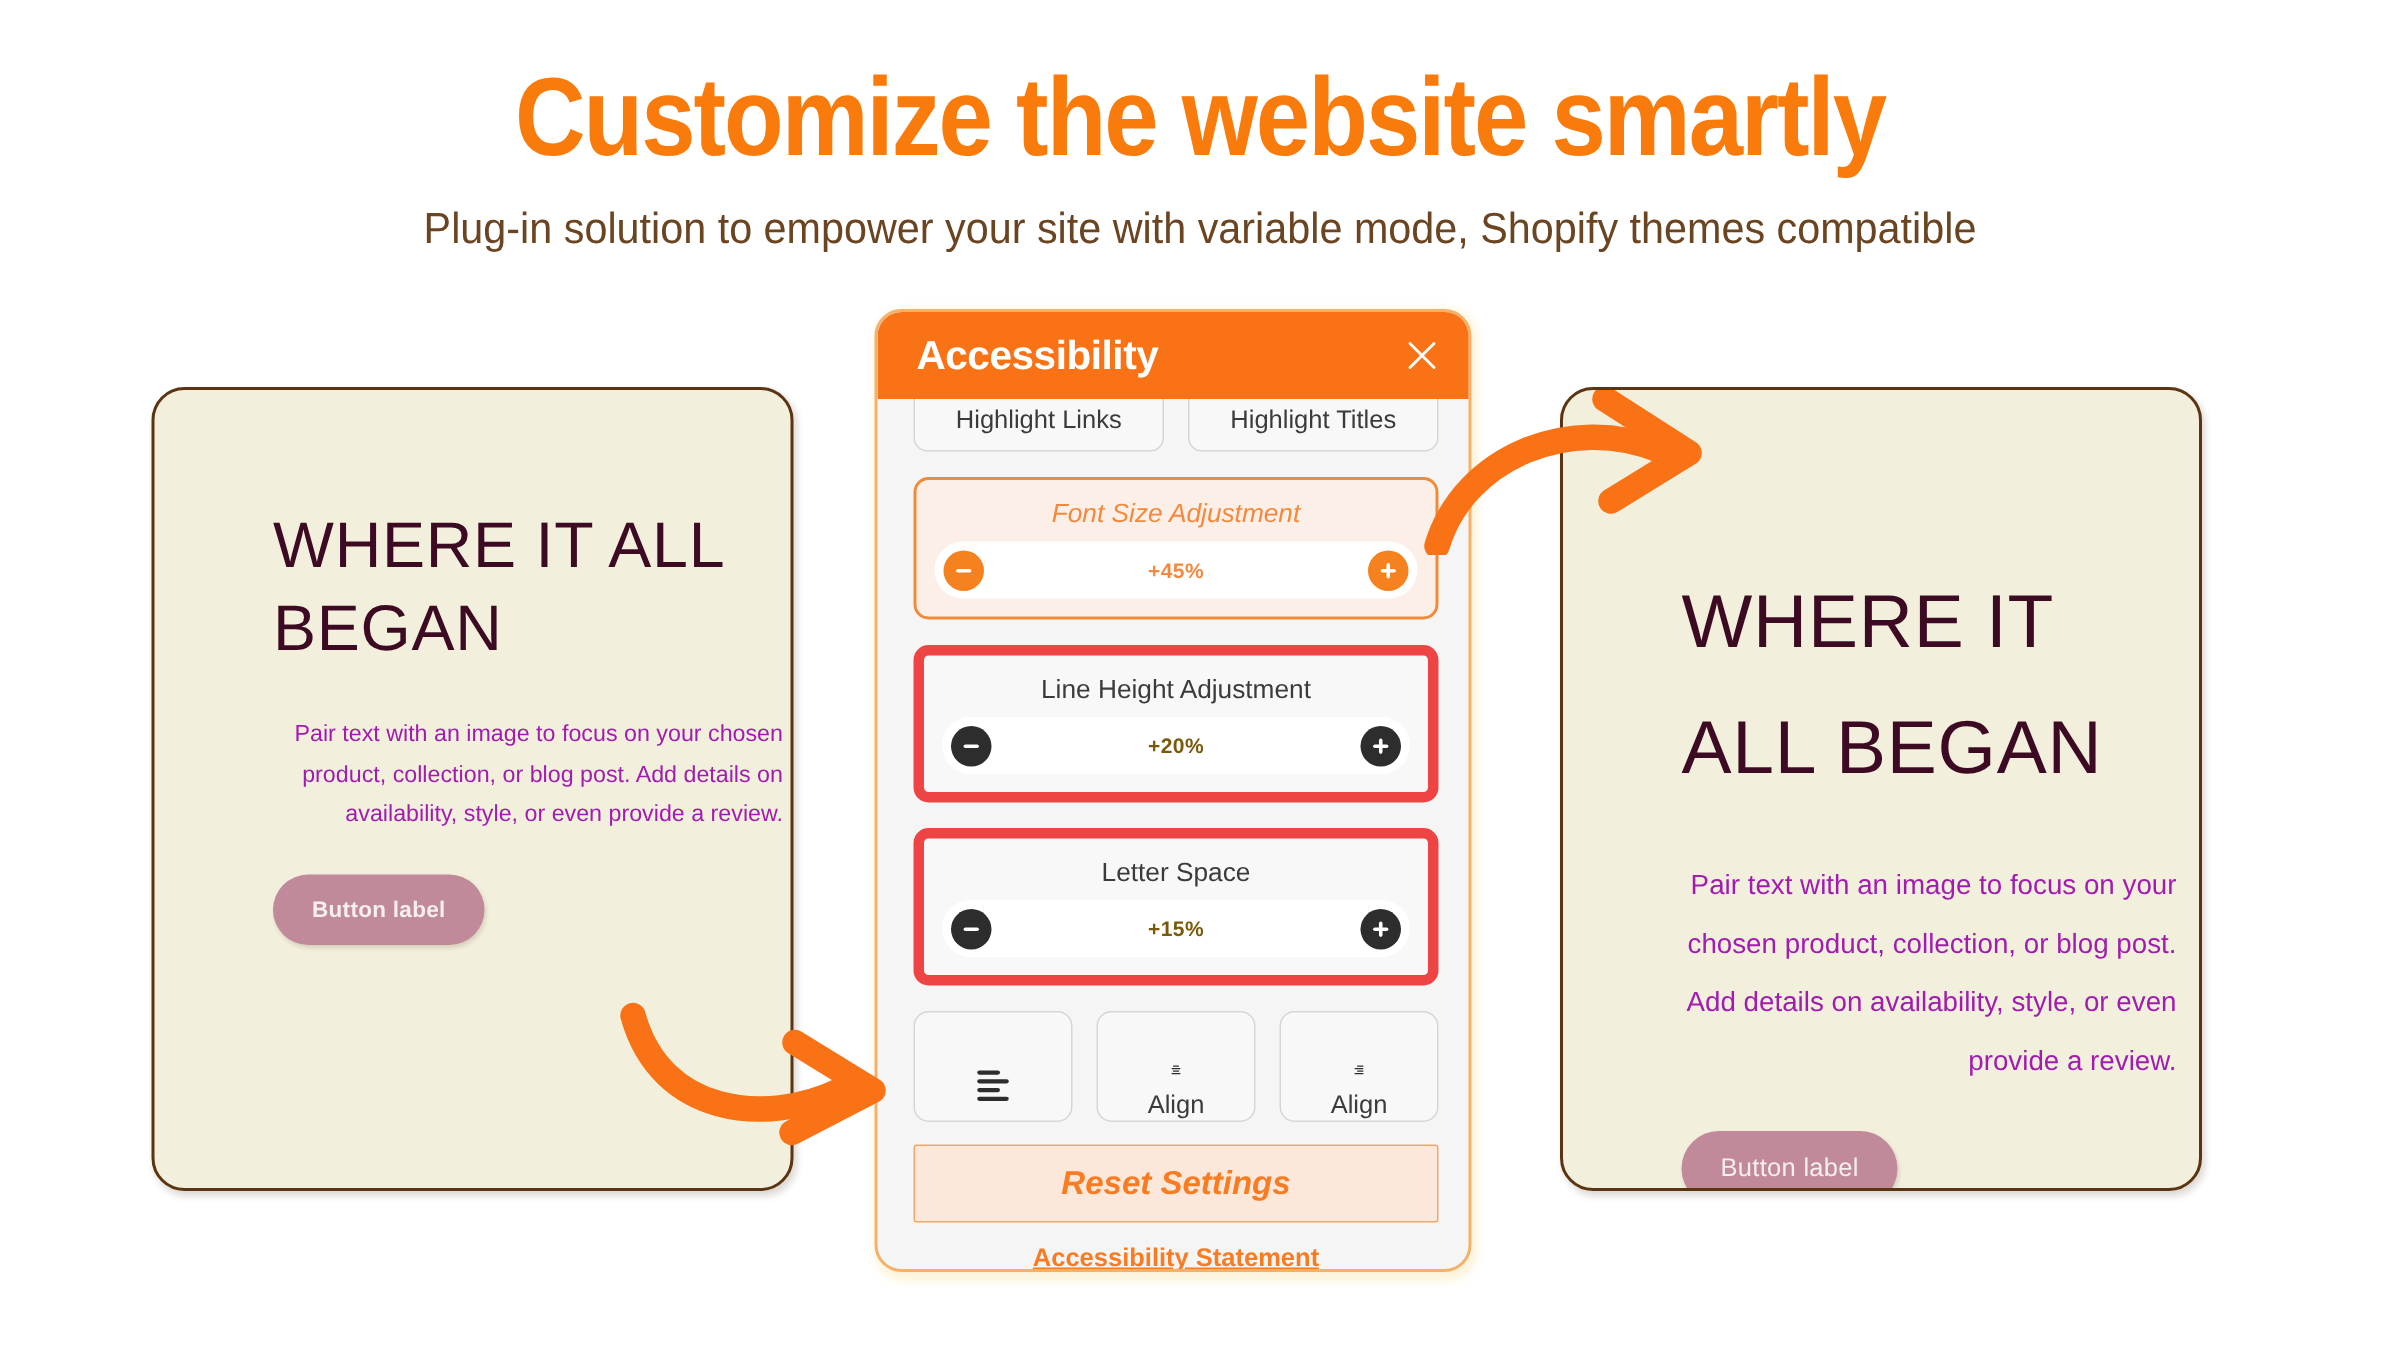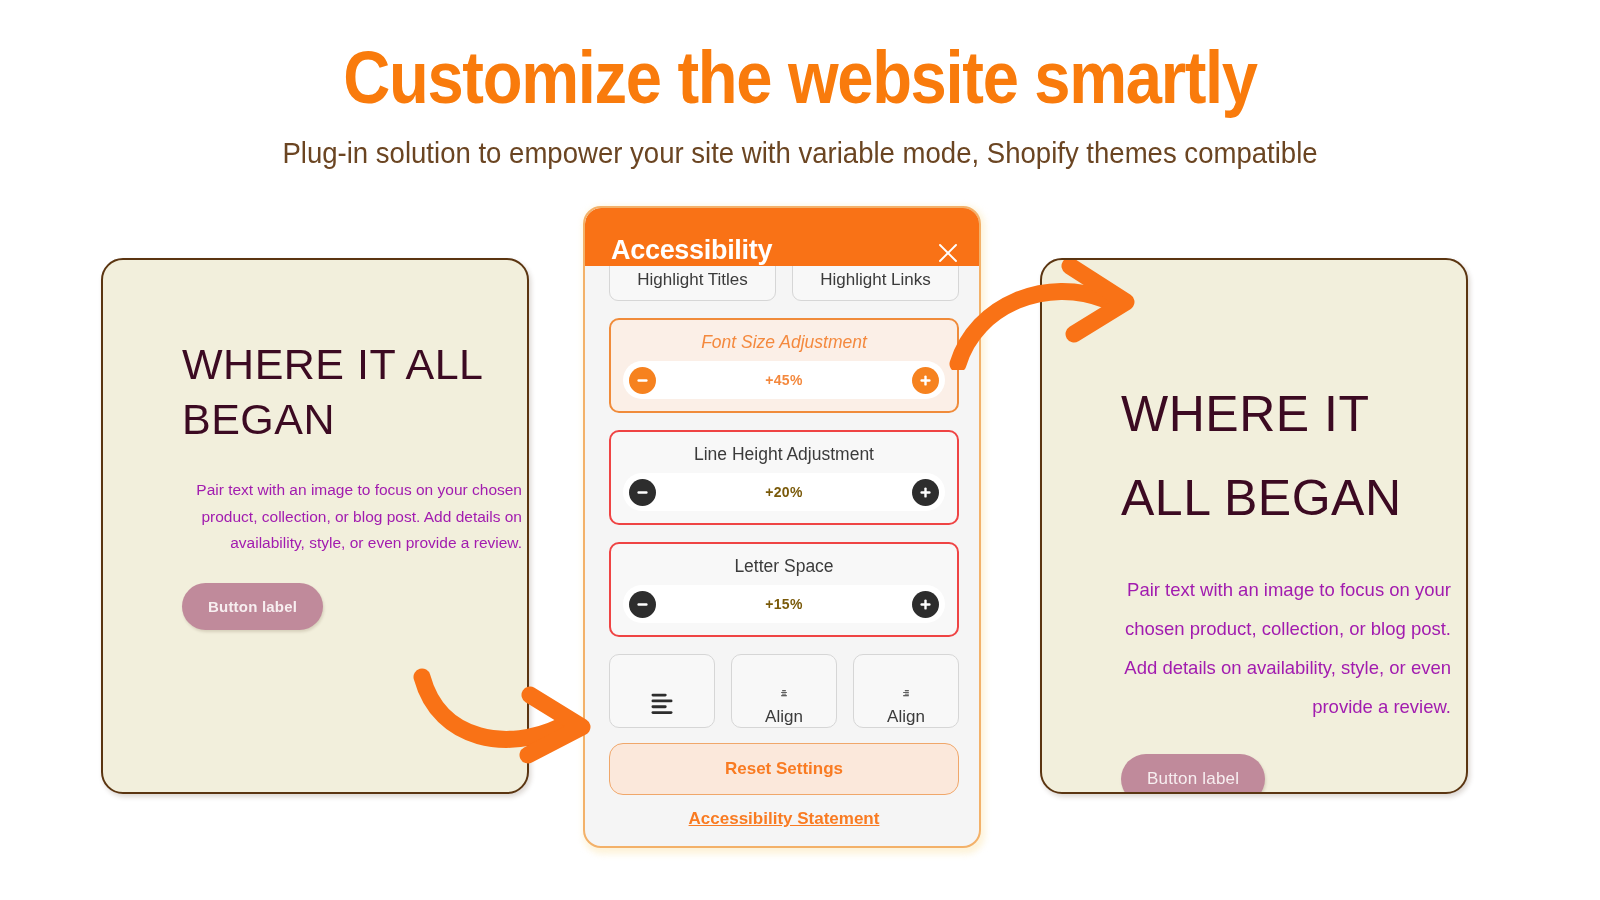--- a/index.html
+++ b/index.html
@@ -101,21 +101,21 @@
     left: 583px; top: 206px; width: 398px; height: 642px;
     border-radius: 18px;
     border: 2px solid #F3B169;
     background: #F5F5F5;
     overflow: hidden;
   }
   .a11y-header {
     position: absolute; left: 0; top: 0; width: 398px; height: 58px;
     background: #F97216;
     border-radius: 16px 16px 0 0;
-    display: flex; align-items: flex-end; justify-content: space-between;
+    display: flex; align-items: center; justify-content: space-between;
     padding: 0 22px 0 26px;
     z-index: 5;
   }
   .a11y-title {
     color: #ffffff; font-size: 27px; font-weight: 700; letter-spacing: -0.3px;
   }
   .close-icon {
     width: 26px; height: 26px; cursor: pointer;
     display: flex; align-items: center; justify-content: center;
   }
@@ -135,21 +135,21 @@
     height: 46px;
     display: flex; align-items: flex-end; justify-content: center;
     padding-bottom: 10px;
     font-size: 17px; color: #3B3B3B;
     cursor: pointer;
   }
 
   .adj-card {
     margin-top: 17px;
     background: #F8F8F8;
-    border: 2px solid #ef4444;
+    border: 7px solid #ef4444;
     border-radius: 10px;
     padding: 12px 12px 12px;
   }
   .adj-card.active {
     background: #FBEFE7;
     border: 2px solid #F08B3A;
   }
   .adj-label {
     text-align: center; font-size: 17.5px; color: #3B3B3B; margin-bottom: 8px;
   }
@@ -191,25 +191,26 @@
   .align-btn .align-label {
     font-size: 17px; color: #3B3B3B; margin-top: 10px; white-space: nowrap;
   }
 
   .reset-btn {
     width: 100%;
     margin-top: 15px;
     height: 52px;
     background: #FBE8DB;
     border: 1px solid #F0A76A;
-    border-radius: 14px;
+    border-radius: 2px;
     color: #F97B22;
     font-family: "Liberation Sans", sans-serif;
-    font-size: 17px; font-weight: 700;
-    cursor: pointer;
+    font-size: 22px; font-weight: 700;
+    cursor: pointer;
+    font-style: italic;
   }
   .a11y-statement {
     display: block;
     margin-top: 14px;
     text-align: center;
     color: #F97B22;
     font-size: 17px; font-weight: 700;
     text-decoration: underline;
     cursor: pointer;
   }
@@ -252,22 +253,22 @@
         <svg viewBox="0 0 24 24" fill="none" stroke="#ffffff" stroke-width="1.9" stroke-linecap="round">
           <line x1="4" y1="4" x2="20" y2="20"></line>
           <line x1="20" y1="4" x2="4" y2="20"></line>
         </svg>
       </span>
     </div>
 
     <div class="a11y-body">
 
       <div class="hl-row">
+        <div class="hl-btn">Highlight Links</div>
         <div class="hl-btn">Highlight Titles</div>
-        <div class="hl-btn">Highlight Links</div>
       </div>
 
       
       <div class="adj-card active">
         <div class="adj-label">Font Size Adjustment</div>
         <div class="adj-track">
           <button class="step-btn">
             <svg viewBox="0 0 20 20">
                 <circle cx="10" cy="10" r="10" fill="none"></circle>
                 <rect x="4" y="8.6" width="12" height="2.8" rx="1.4" fill="#ffffff"></rect>

